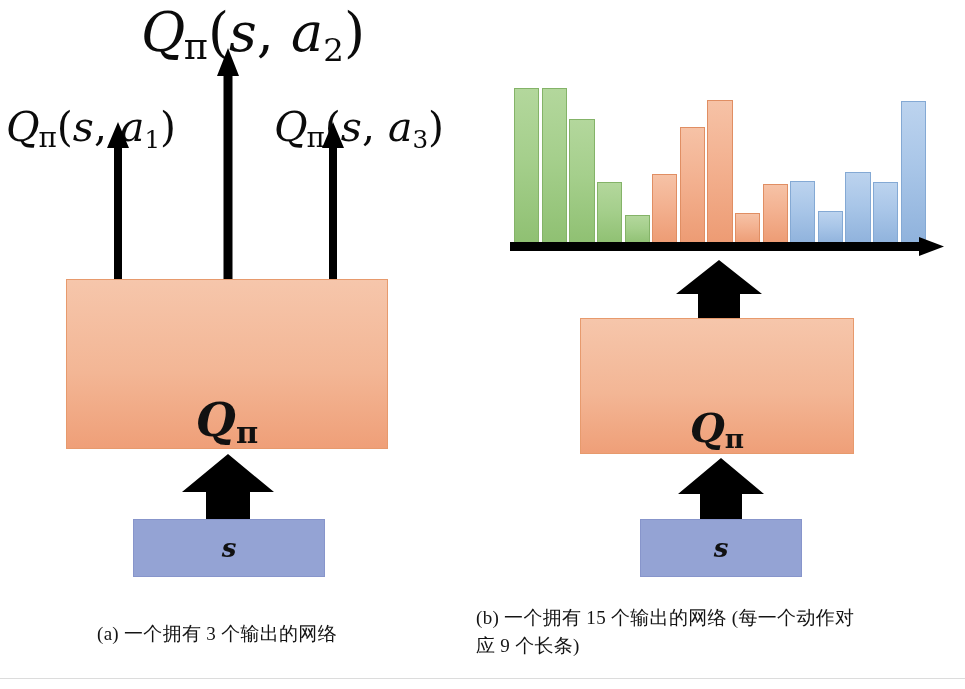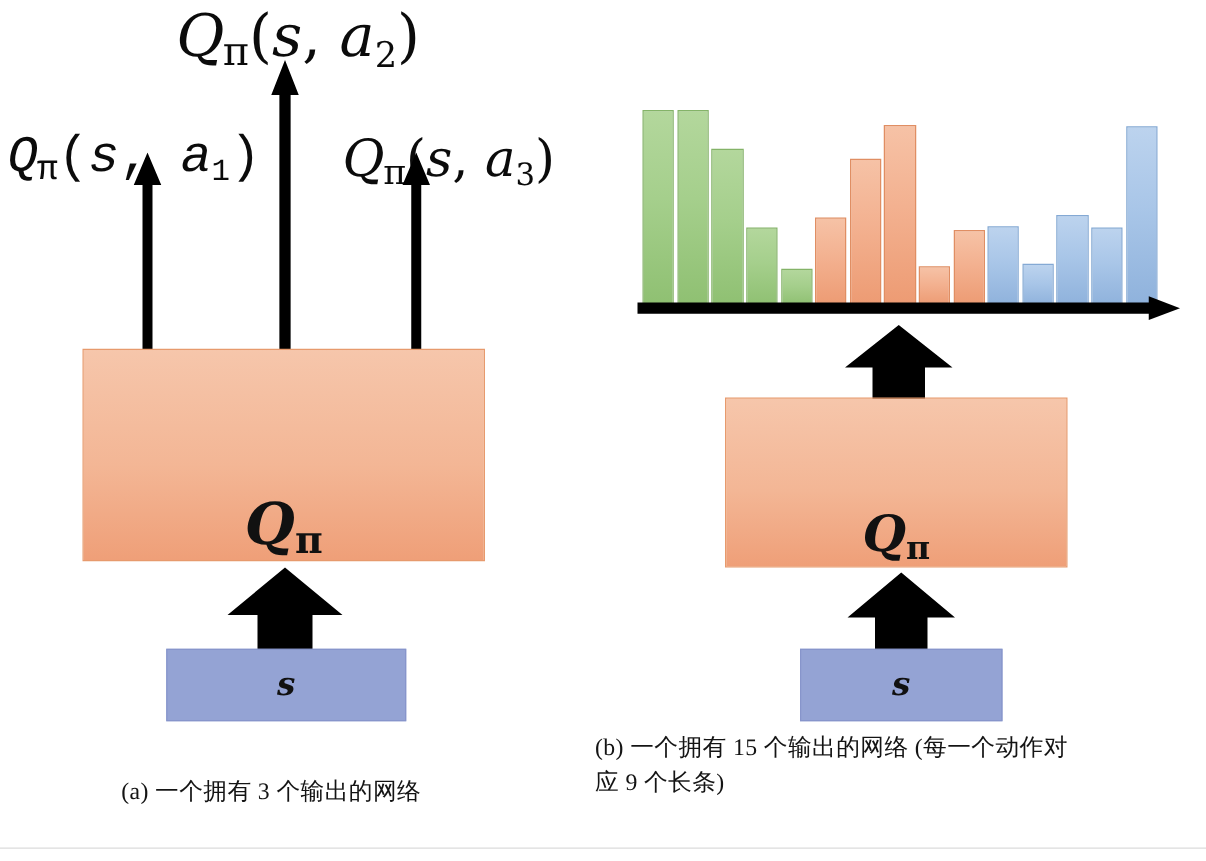--- a/index.html
+++ b/index.html
@@ -129,25 +129,25 @@
   .hairline {
     background: #dcdcdc;
     height: 1px;
   }
 </style>
 </head>
 <body>
 
 <div id="figure">
 
-  <div class="abs mathlabel" style="left:141px; top:6px; font-size:47px;">
+  <div class="abs mathlabel" style="left:141px; top:6px; font-size:54px;">
     <span>Q</span><span class="pi">π</span><span class="paren">(</span><span>s</span><span class="paren">,</span>&nbsp;<span>a</span><span class="sub">2</span><span class="paren">)</span>
   </div>
 
-  <div class="abs mathlabel" style="left:6px; top:107px; font-size:41px;font-family:Liberation Mono, monospace;">
+  <div class="abs mathlabel" style="left:6px; top:107px; font-size:41px;">
     <span>Q</span><span class="pi">π</span><span class="paren">(</span><span>s</span><span class="paren">,</span>&nbsp;<span>a</span><span class="sub">1</span><span class="paren">)</span>
   </div>
 
   <div class="abs mathlabel" style="left:274px; top:107px; font-size:41px;">
     <span>Q</span><span class="pi">π</span><span class="paren">(</span><span>s</span><span class="paren">,</span>&nbsp;<span>a</span><span class="sub">3</span><span class="paren">)</span>
   </div>
 
   <svg class="abs thinarrow" style="left:100px; top:122px;" width="36" height="160" viewBox="0 0 36 160">
     <polygon points="18,0 29,26 22,26 22,160 14,160 14,26 7,26" fill="#000000"></polygon>
   </svg>
@@ -206,20 +206,20 @@
   </div>
 
   <svg class="abs" style="left:676px; top:456px;" width="90" height="70" viewBox="0 0 90 70">
     <polygon points="45,2 88,38 66,38 66,68 24,68 24,38 2,38" fill="#000000"></polygon>
   </svg>
 
   <div class="abs sbox" style="left:640px; top:519px; width:162px; height:58px;">
     <span class="slabel">s</span>
   </div>
 
-  <div class="abs caption" style="left:476px; top:585px; width:480px; text-align:left;">
+  <div class="abs caption" style="left:476px; top:604px; width:480px; text-align:left;">
     <div>(b) 一个拥有 15 个输出的网络 (每一个动作对</div>
     <div>应 9 个长条)</div>
   </div>
 
   <div class="abs hairline" style="left:0px; top:678px; width:965px;"></div>
 
 </div>
 
 </body></html>

